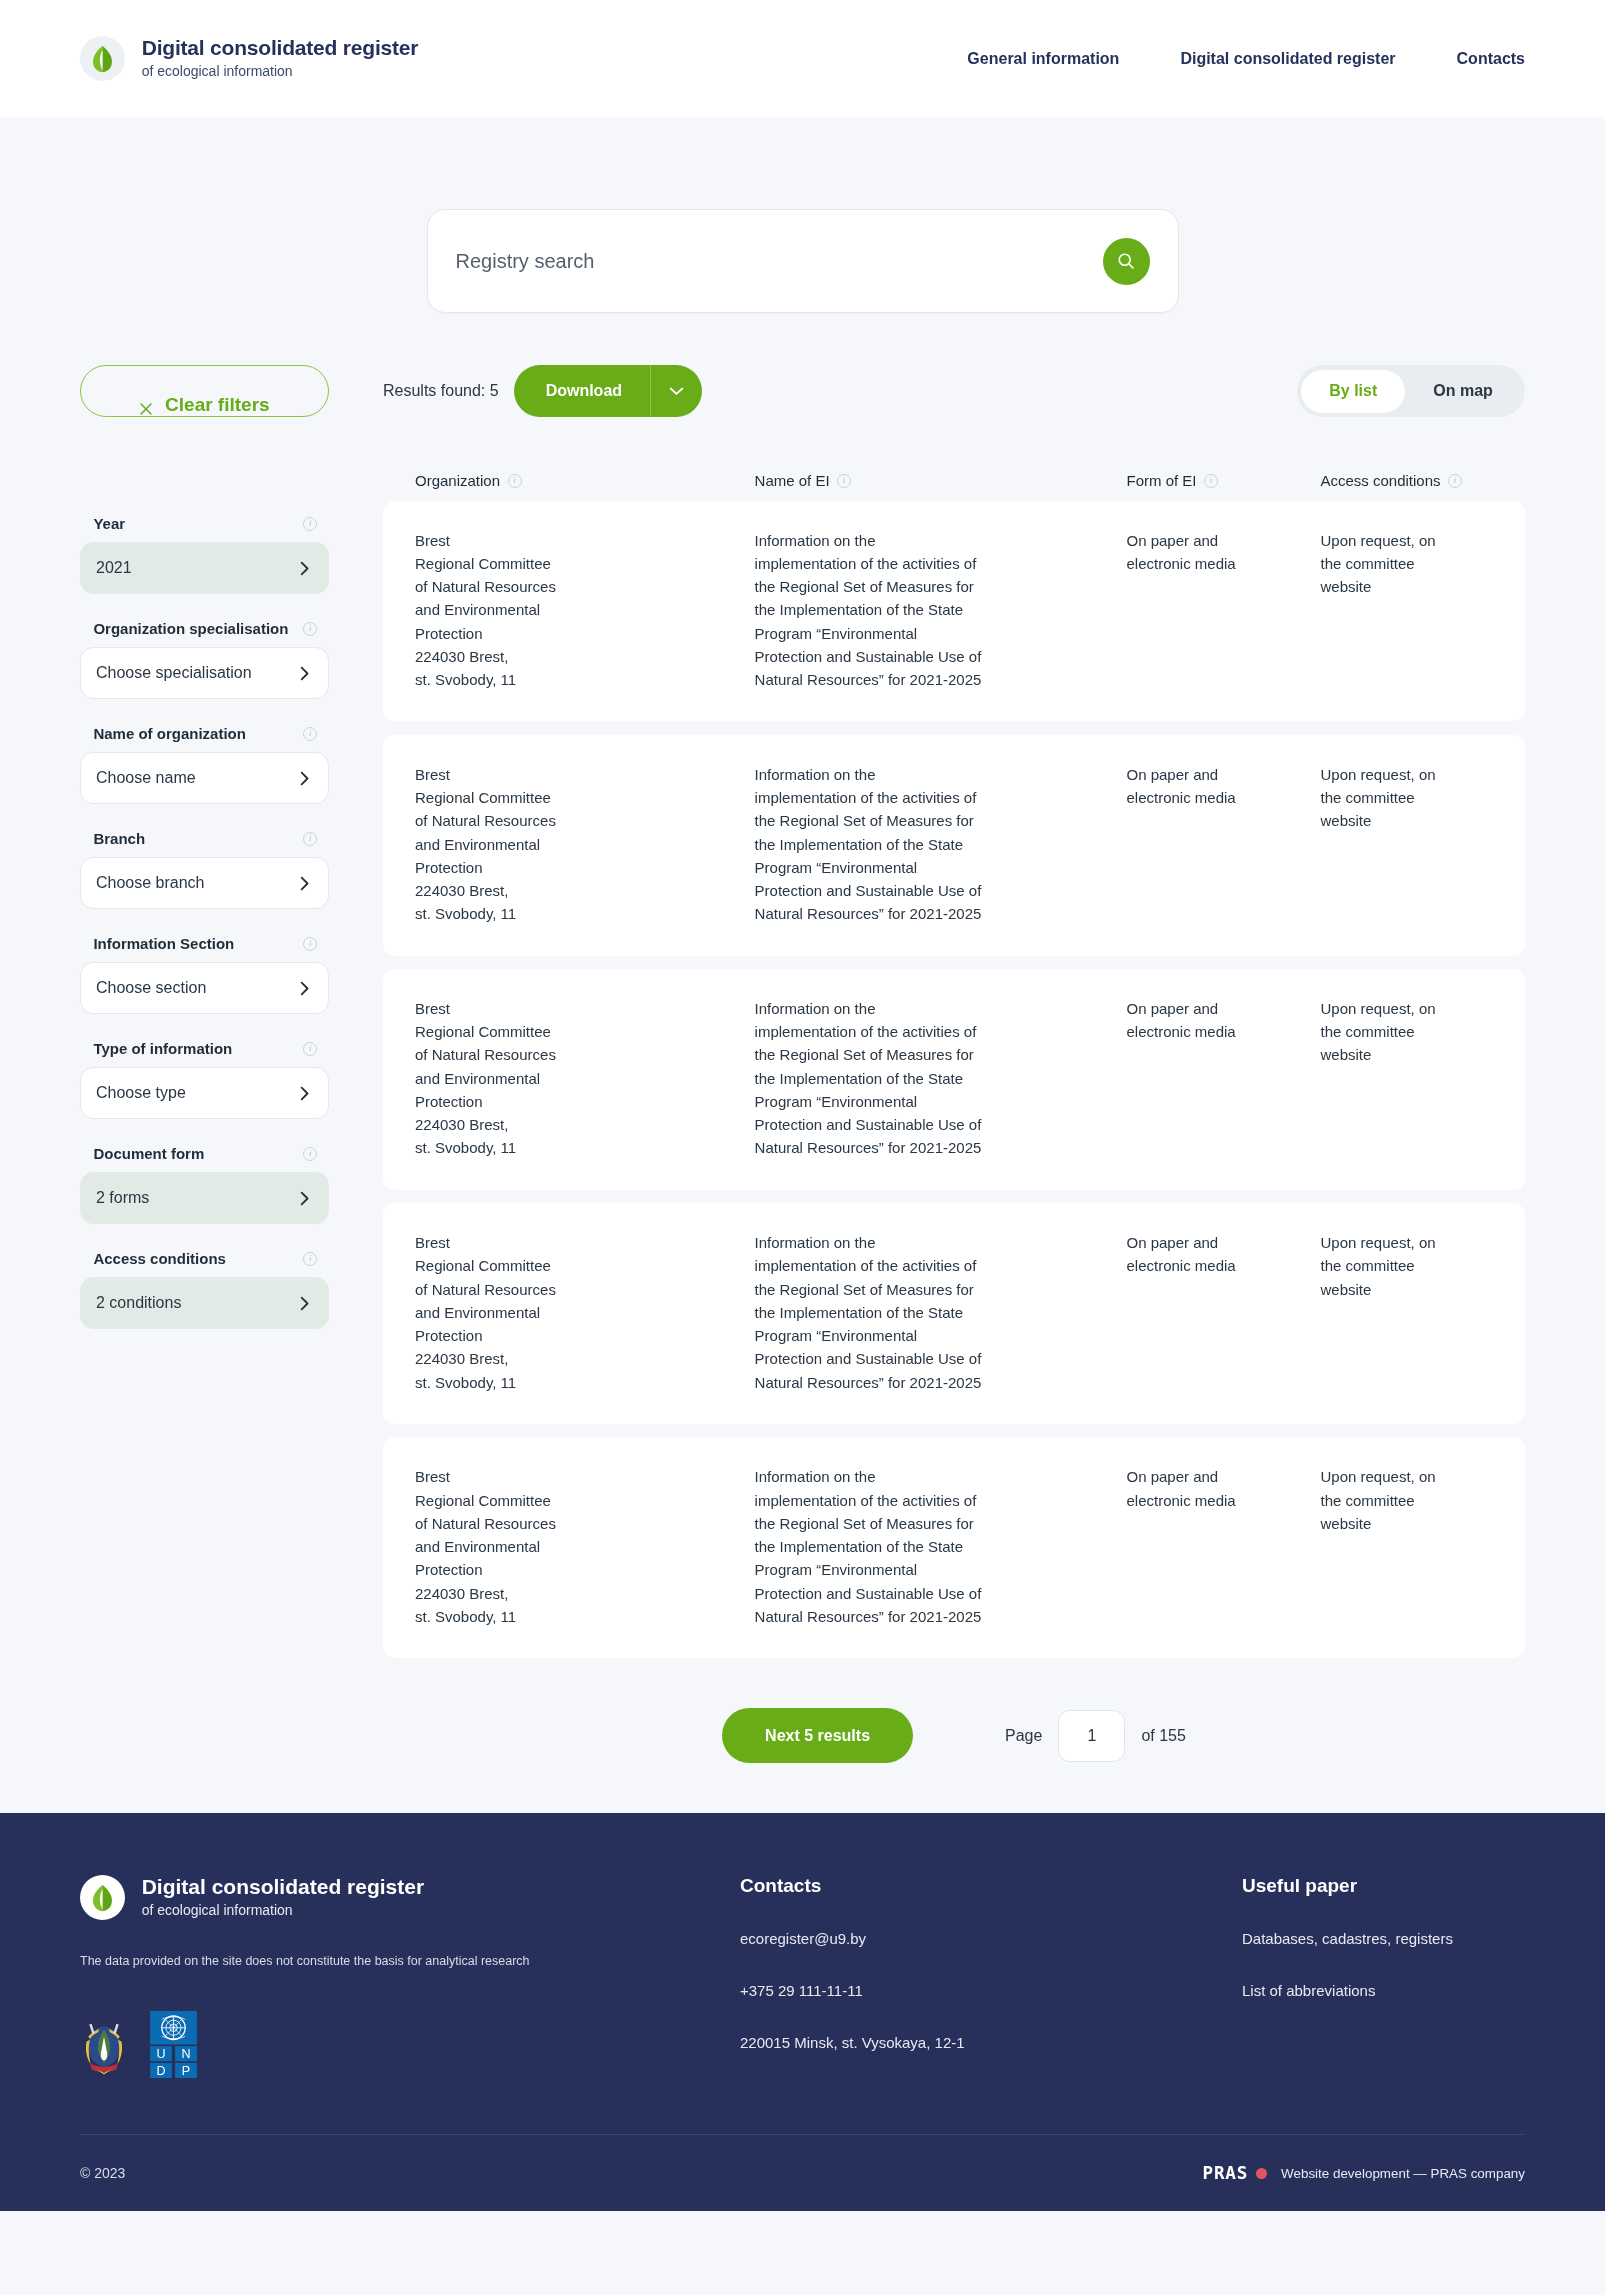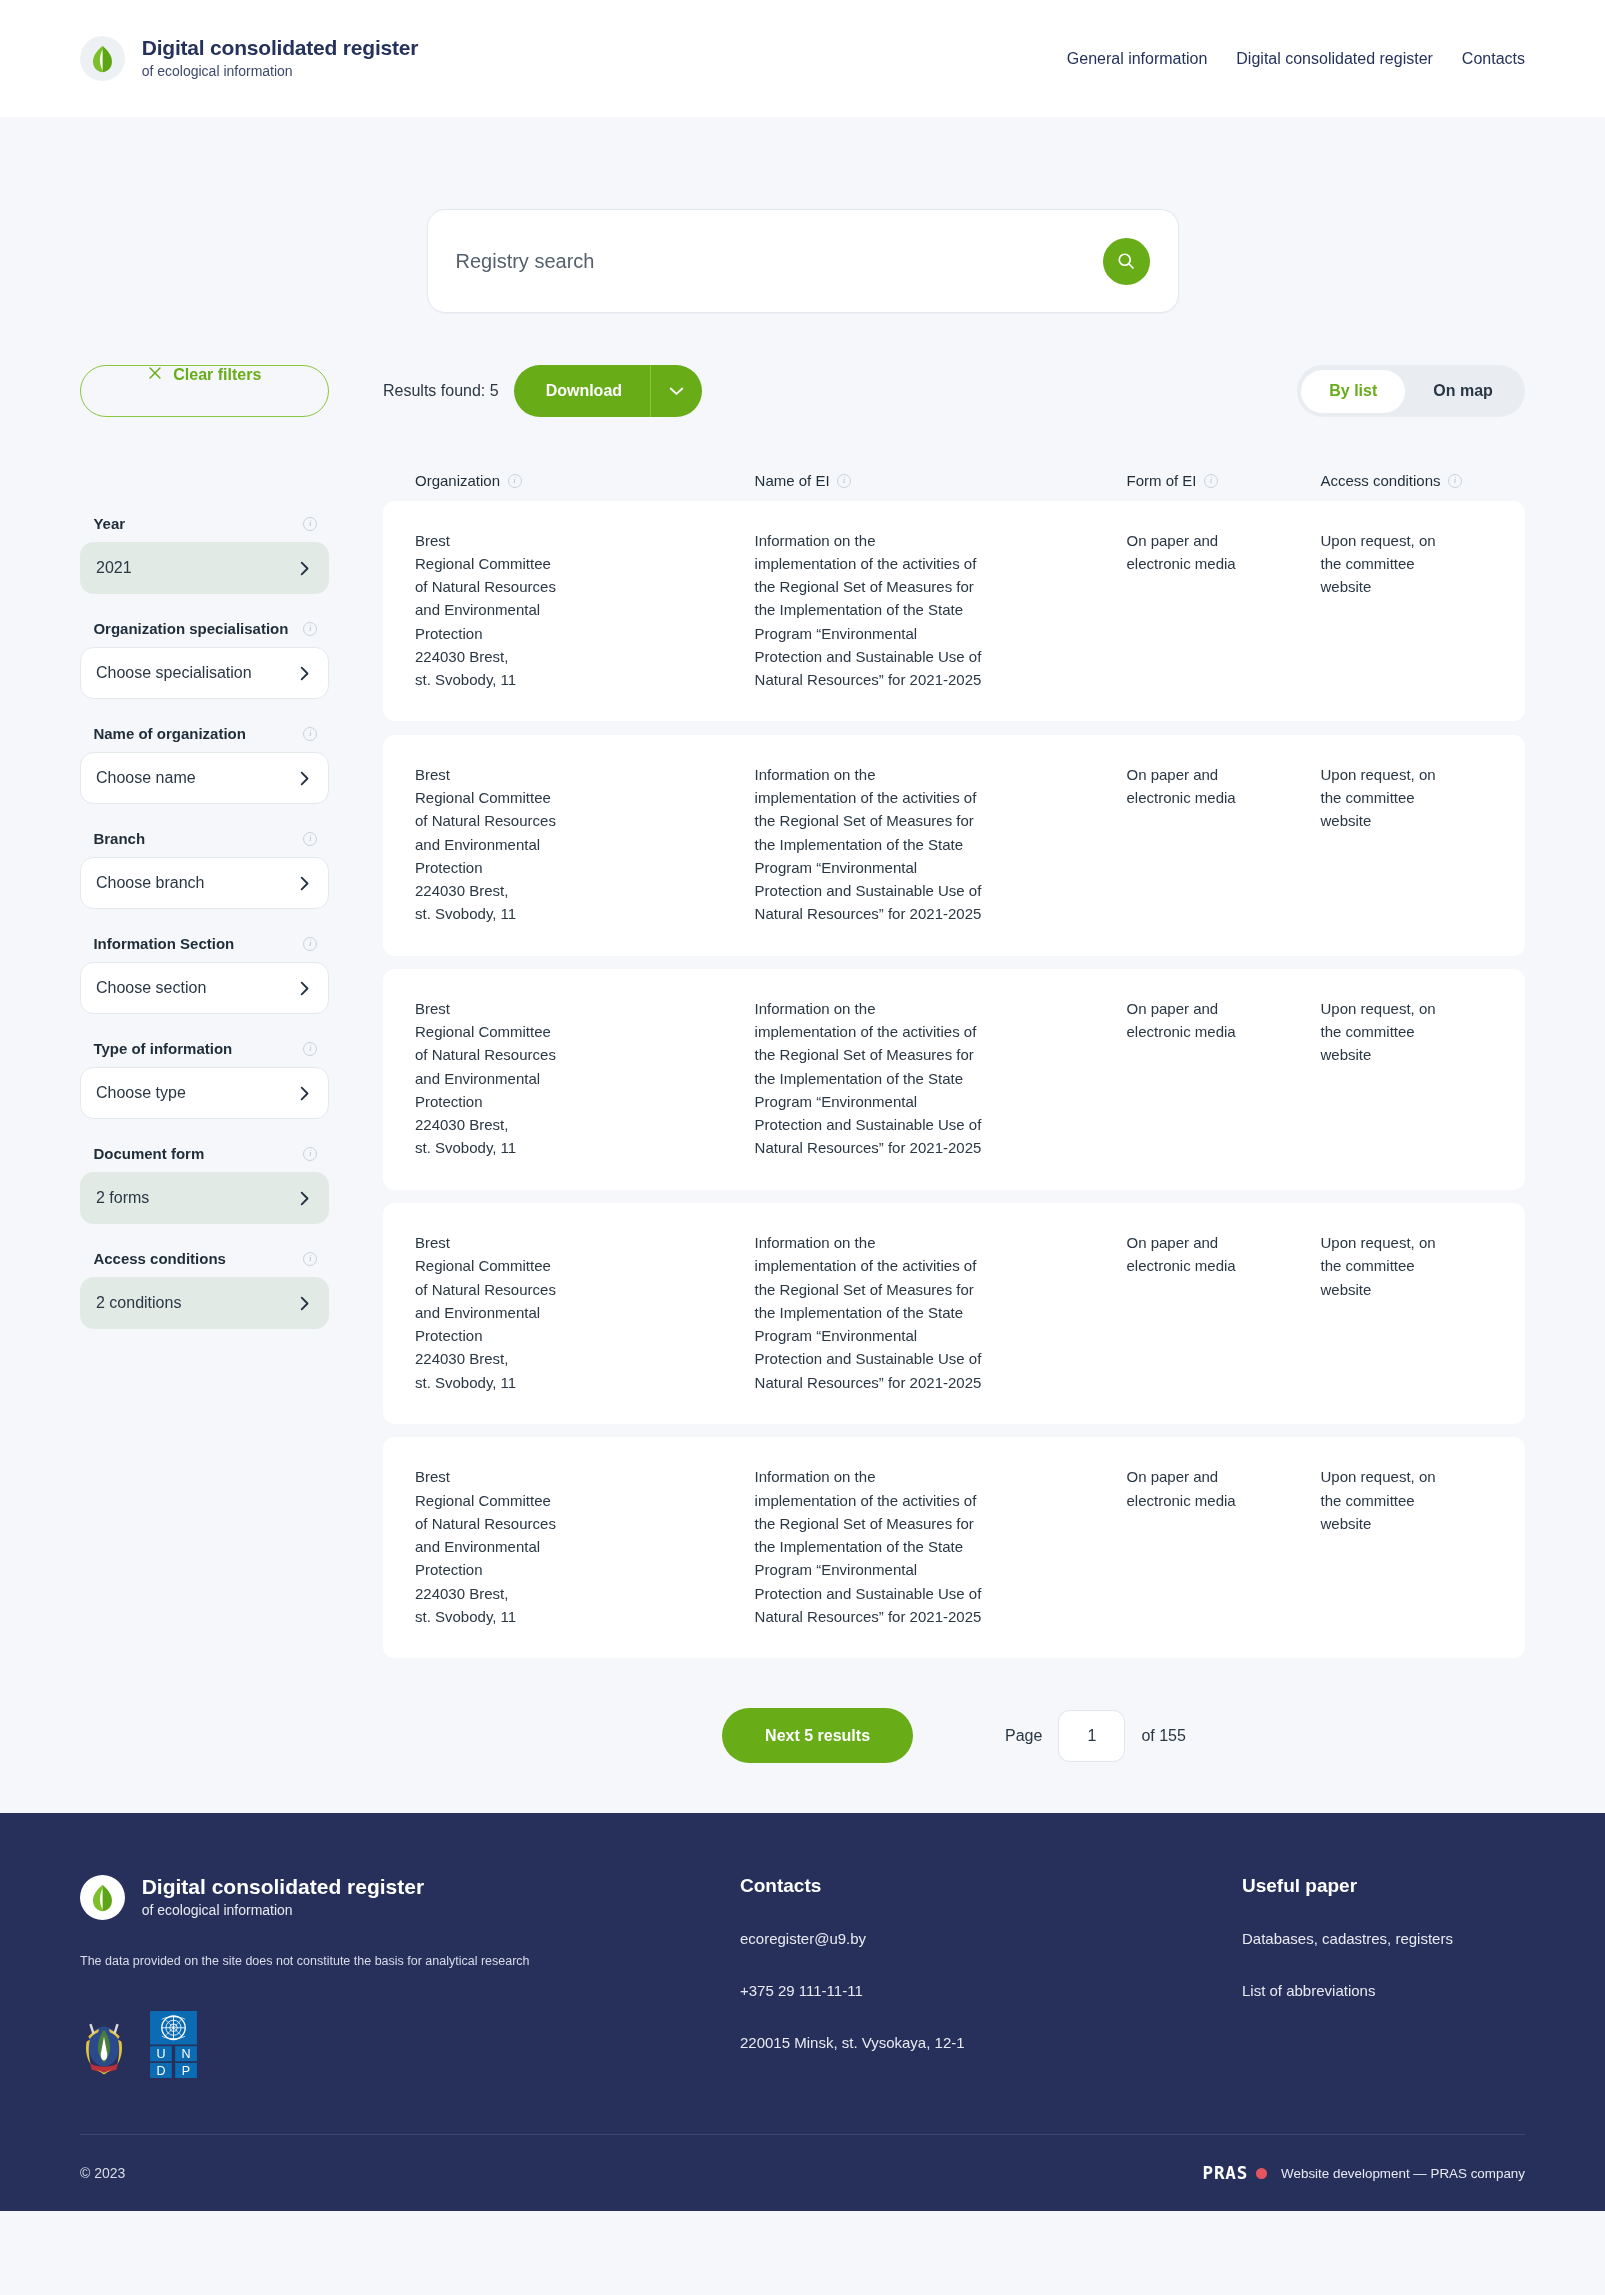--- a/index.html
+++ b/index.html
@@ -17,21 +17,21 @@
     height:117px;background:#ffffff;display:flex;align-items:center;
     padding:0 80px;justify-content:space-between;
   }
   .brand{display:flex;align-items:center;gap:16.7px;}
   .brand-mark{
     width:45px;height:45px;border-radius:50%;background:#eef1f4;
     display:flex;align-items:center;justify-content:center;flex:none;
   }
   .brand-text .t1{font-size:21px;font-weight:bold;color:#25325b;letter-spacing:-0.2px;line-height:1.15;}
   .brand-text .t2{font-size:14px;color:#3d4a6b;line-height:1.3;margin-top:1.7px;}
-  .nav{display:flex;align-items:center;gap:29px;}
+  .nav{display:flex;align-items:center;gap:61px;font-weight:bold;}
   .nav a{font-size:16px;color:#25325b;text-decoration:none;white-space:nowrap;}
 
   
   .main{background:#f5f7fa;padding-bottom:50px;}
   .search-wrap{display:flex;justify-content:center;padding-top:92px;}
   .search-box{
     width:752px;height:104px;background:#fff;border:0.8px solid #e3e8ef;
     border-radius:18.4px;display:flex;align-items:center;padding:0 28px;
     box-shadow:0 0.8px 1.7px rgba(20,40,80,.03);
   }
@@ -47,23 +47,23 @@
 
   .content{
     width:1445px;margin:0 auto;padding-top:52px;
     display:flex;gap:0;align-items:flex-start;
   }
 
   
   .sidebar{width:303px;flex:none;padding-right:54px;}
   .clear-filters{
     width:249px;height:52px;border:1.3px solid #8cc63f;border-radius:28px;
-    background:transparent;color:#68ac18;font-size:16px;font-weight:bold;
+    background:transparent;color:#68ac18;font-size:19px;font-weight:bold;
     font-family:"Liberation Sans", sans-serif;cursor:pointer;
-    display:flex;align-items:flex-start;justify-content:center;gap:11.7px;
+    display:flex;align-items:flex-end;justify-content:center;gap:11.7px;
   }
   .filters{margin-top:98px;}
   .filter-group{margin-bottom:26px;}
   .filter-head{
     display:flex;align-items:center;justify-content:space-between;
     padding:0 11.7px 0 13.4px;margin-bottom:10px;
   }
   .filter-label{font-size:15px;font-weight:bold;color:#1f2d3a;}
   .info-dot{
     width:14px;height:14px;border-radius:50%;border:1.1px solid #c9d3dd;

